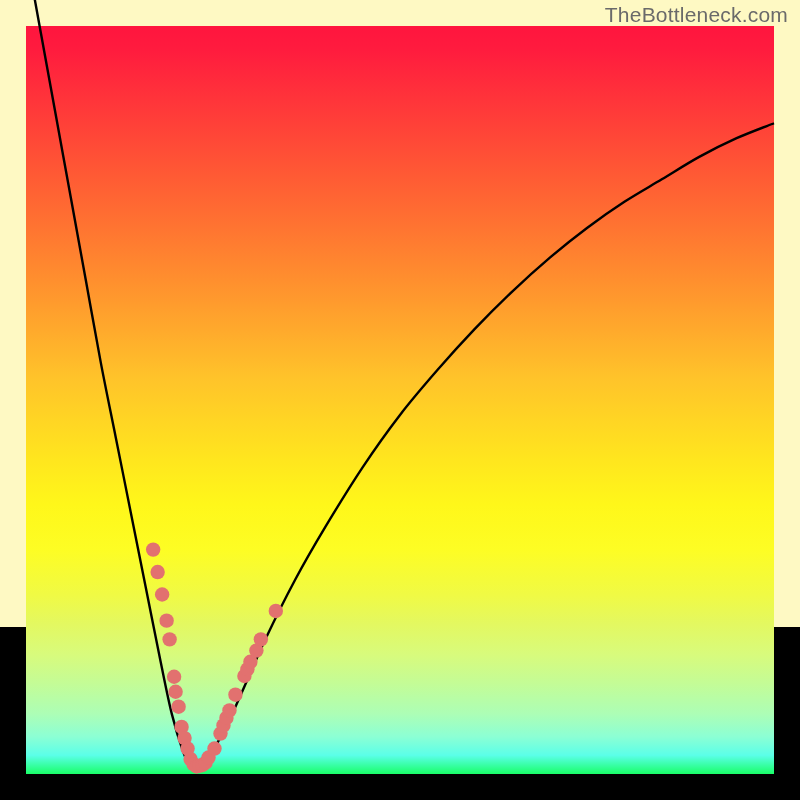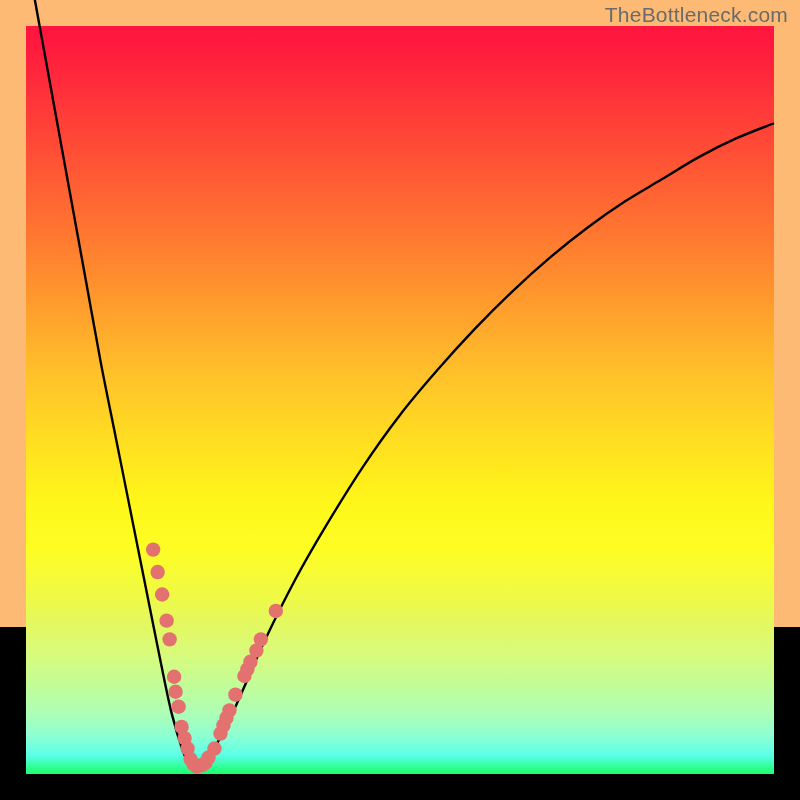--- a/index.html
+++ b/index.html
@@ -10,21 +10,21 @@
     background: #000;
     overflow: hidden;
     font-family: Arial, Helvetica, sans-serif;
   }
   .frame {
     position: absolute;
     left: 0;
     top: 0;
     width: 800px;
     height: 627px;
-    background: #fdba74;
+    background: #fef9c3;
   }
   .plot {
     position: absolute;
     left: 26px;
     top: 26px;
     width: 748px;
     height: 748px;
     background: linear-gradient(to bottom,
       #ff153e 0%,
       #ff1b3e 3%,

